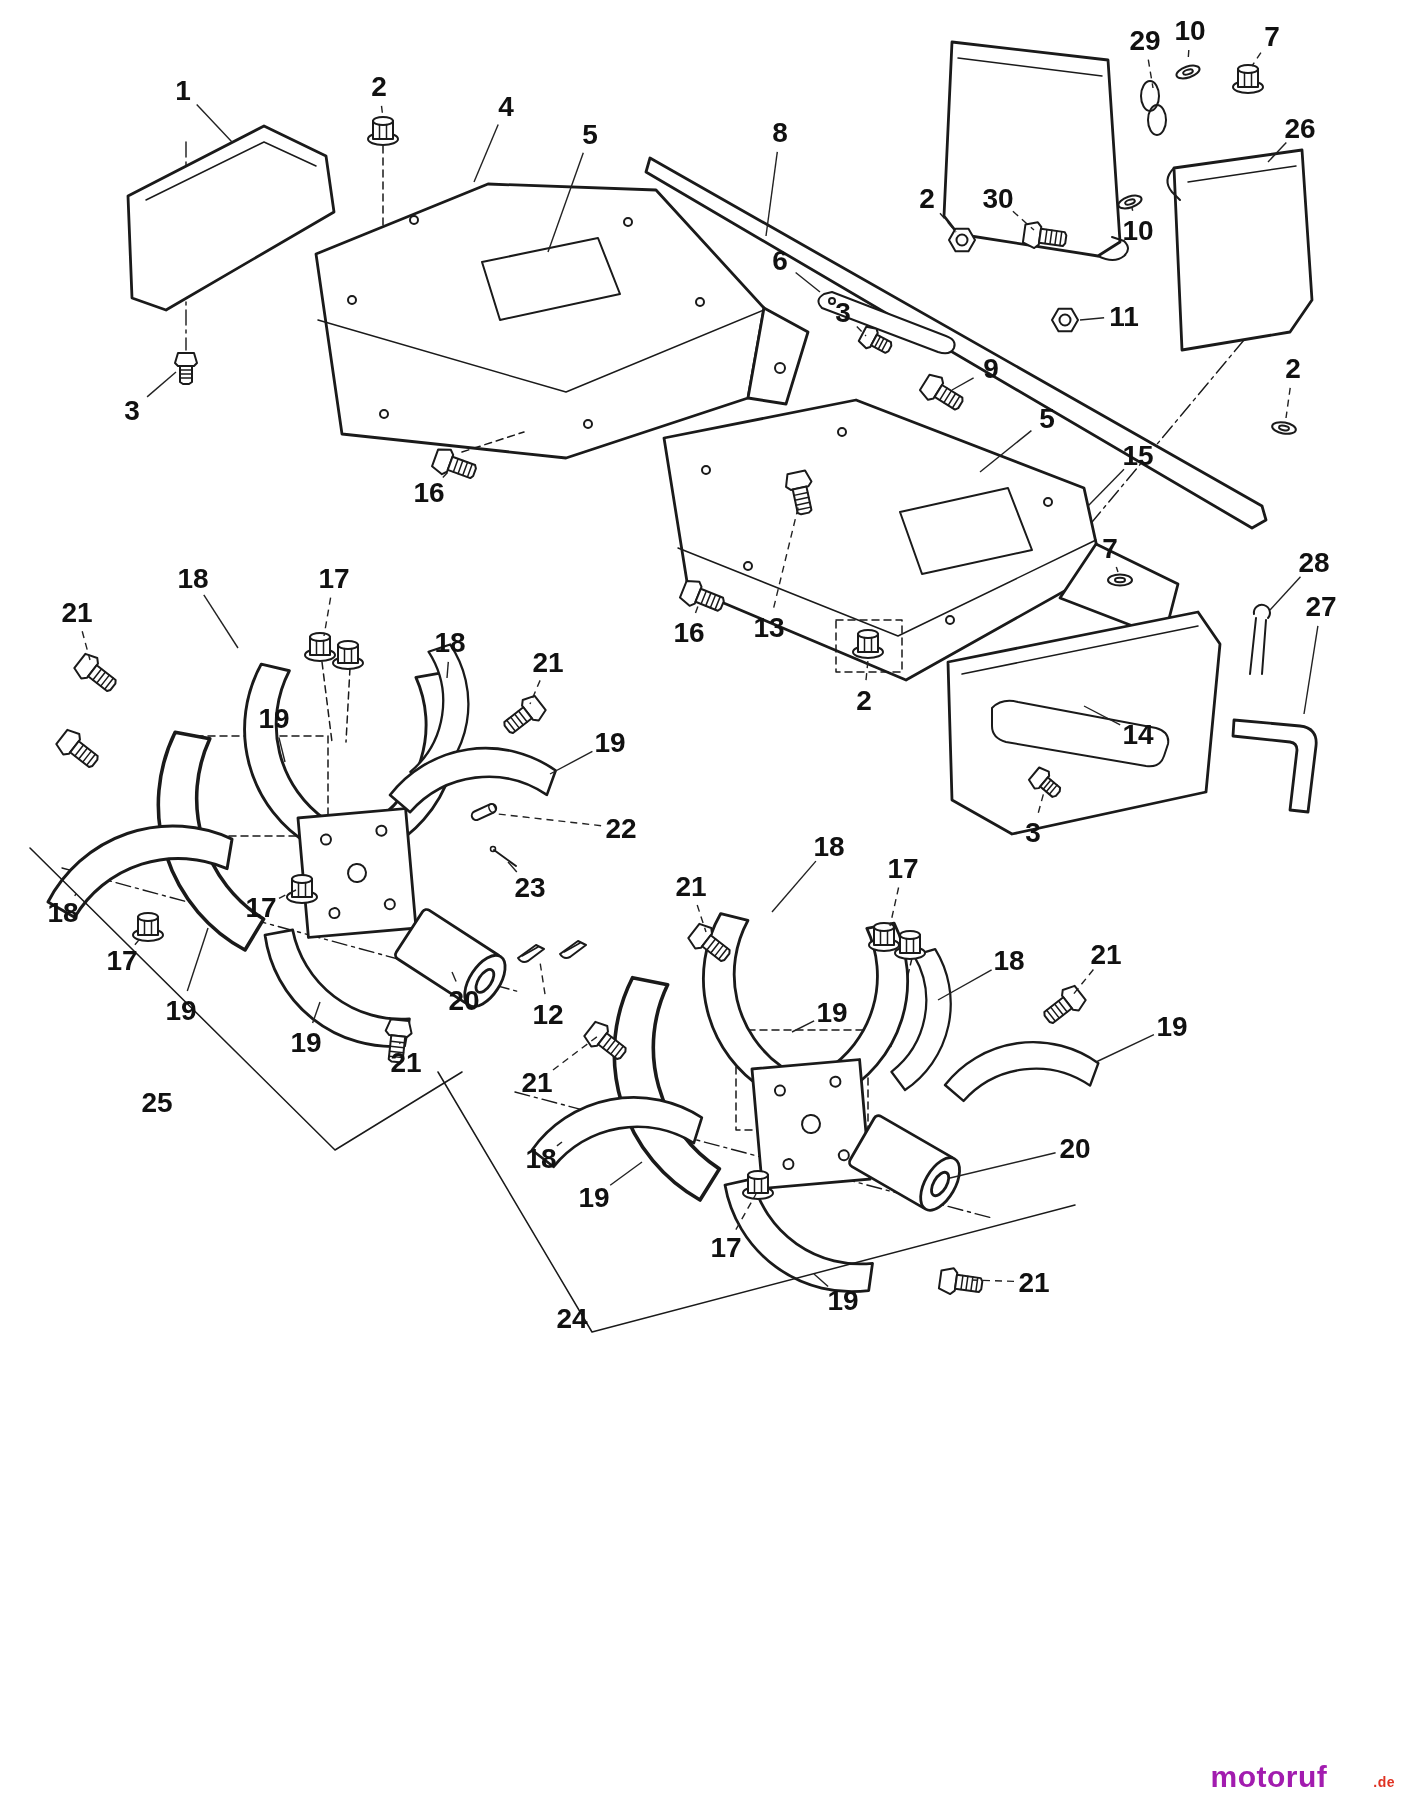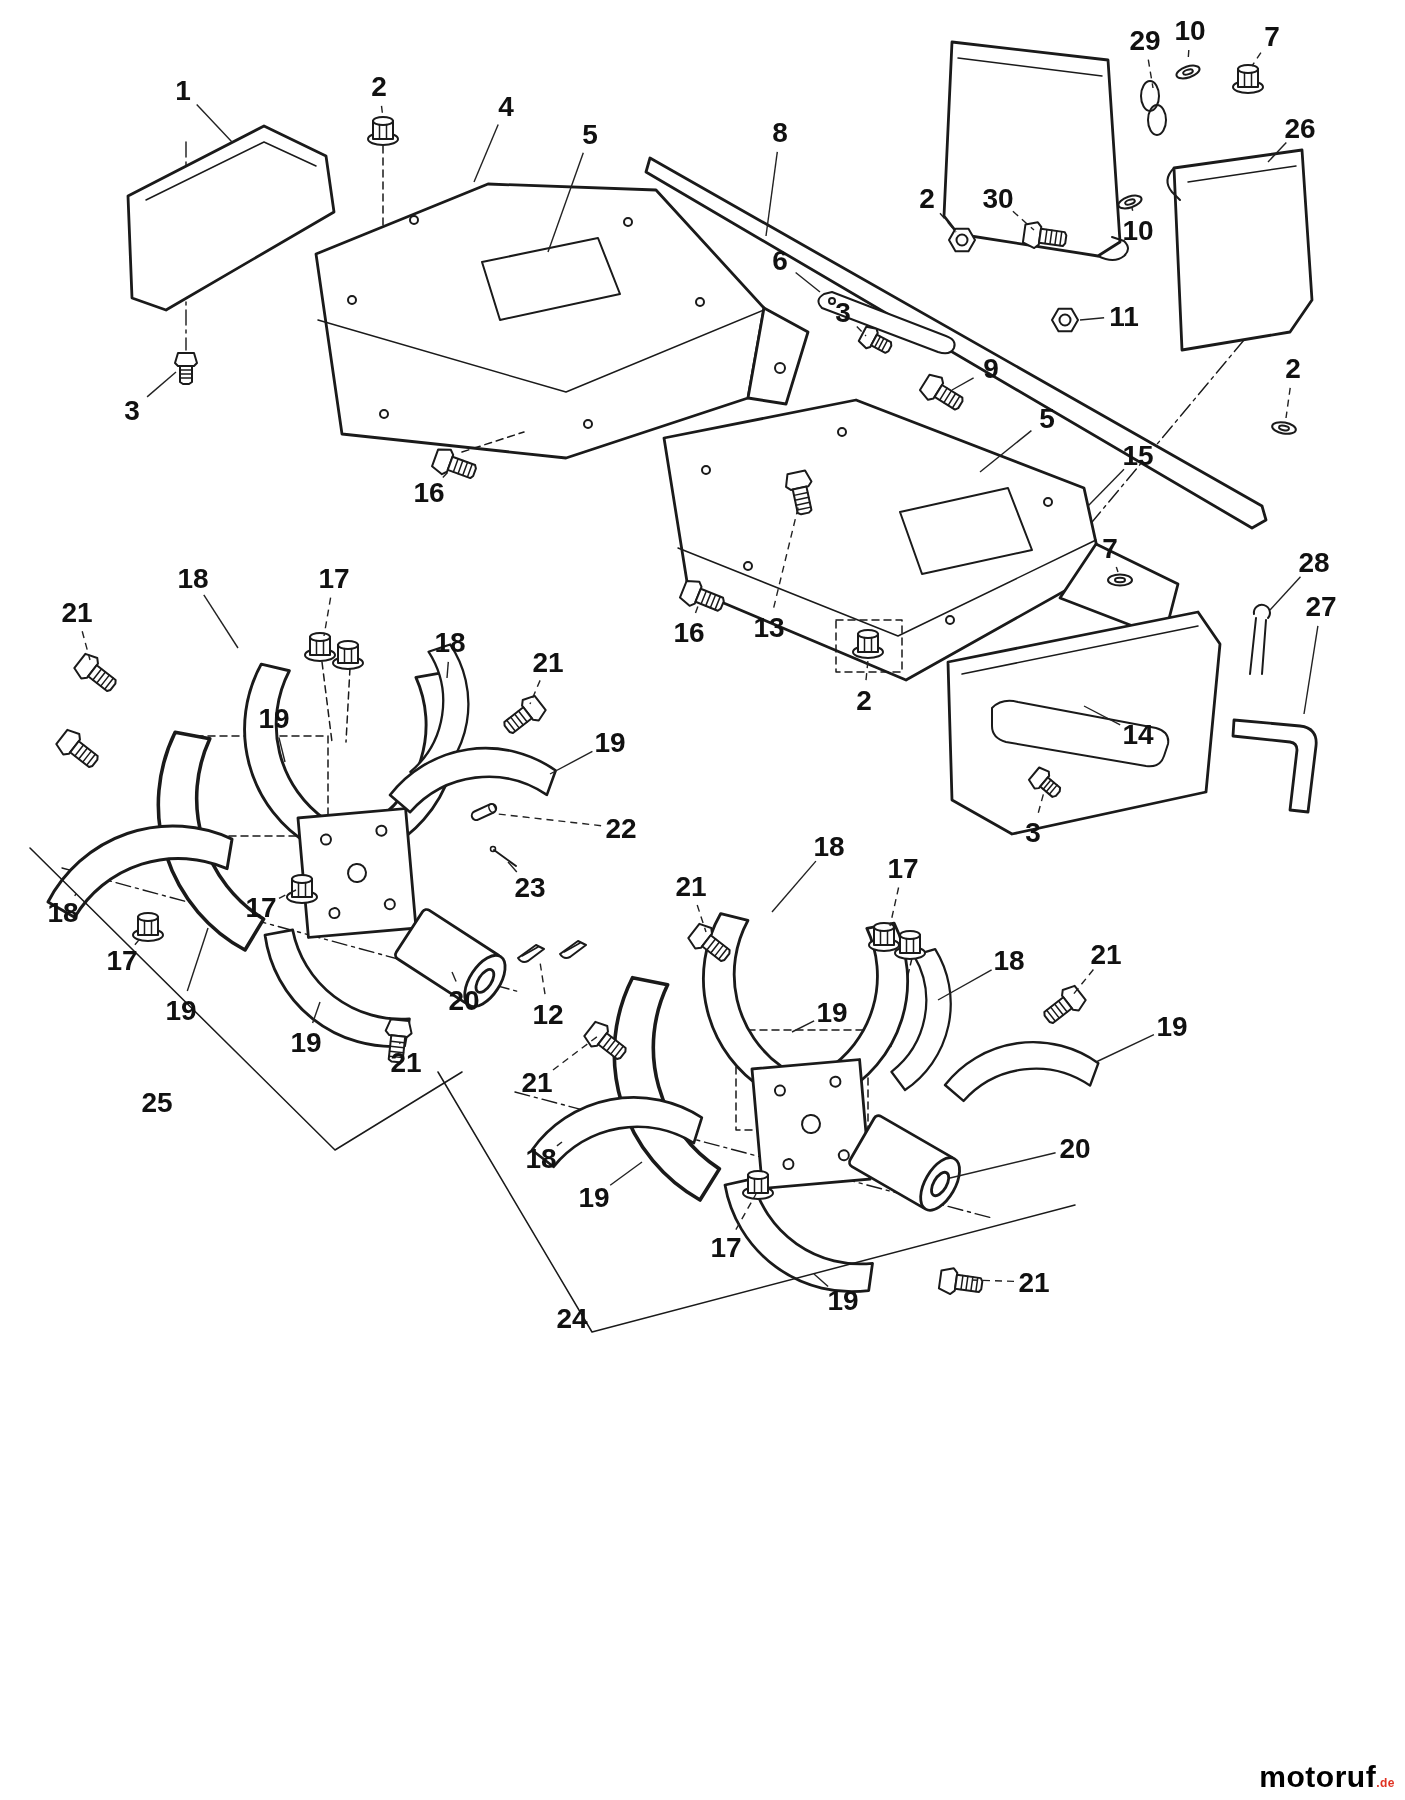--- a/index.html
+++ b/index.html
@@ -11,21 +11,21 @@
   .fw2{fill:#ffffff;stroke:#1a1a1a;stroke-width:2;stroke-linejoin:round;stroke-linecap:round;}
   .ln{fill:none;stroke:#1a1a1a;stroke-width:2.8;stroke-linejoin:round;stroke-linecap:round;}
   .ln2{fill:none;stroke:#1a1a1a;stroke-width:2;stroke-linejoin:round;stroke-linecap:round;}
   .thin{stroke-width:1.5;}
   .dd{stroke-dasharray:15 5 3 5;stroke-width:1.4;}
   .dsh{stroke-dasharray:7 5;}
   .leader{stroke:#222;stroke-width:1.4;fill:none;}
   .callout{font:bold 28px "Liberation Sans",sans-serif;fill:#111;text-anchor:middle;}
   .logo{position:absolute;right:10px;bottom:6px;font-weight:bold;letter-spacing:.5px;}
   #logo-brand{font-size:30px;}
-  #logo-tld{font-size:12px;}
+  #logo-tld{font-size:14px;margin-left:46px;}
 </style>
 </head>
 <body>
 
 <div class="stage">
 <svg id="diagram" width="1405" height="1800" viewBox="0 0 1405 1800">
   <defs>
     <path id="tine" class="fw" d="M0,0 A130,130 0 0 1 180,6 L166,30 A112,112 0 0 0 18,22 Z"></path>
     <g id="bolt">
       <path class="fw2" d="M-18,-9 L-6,-13 L-2,-9 L-2,9 L-6,13 L-18,9 Z"></path>
@@ -347,14 +347,14 @@
         <line x1="735.9" y1="1229.6" x2="756" y2="1194" class="leader dsh"></line>
         <text x="726" y="1257" class="callout">17</text>
         <line x1="828.1" y1="1286.6" x2="814" y2="1274" class="leader"></line>
         <text x="843" y="1310" class="callout">19</text>
         <line x1="1014.0" y1="1281.4" x2="972" y2="1280" class="leader dsh"></line>
         <text x="1034" y="1292" class="callout">21</text>
         <text x="572" y="1328" class="callout">24</text>
       </g>
 </svg>
 
-<div class="logo"><span id="logo-brand" style="color: #000000;">motoruf</span><span id="logo-tld" style="color: rgb(224, 50, 34);">.de</span></div>
+<div class="logo"><span id="logo-brand" style="color: #a21caf;">motoruf</span><span id="logo-tld" style="color: rgb(224, 50, 34);">.de</span></div>
 </div>
 
 </body></html>

